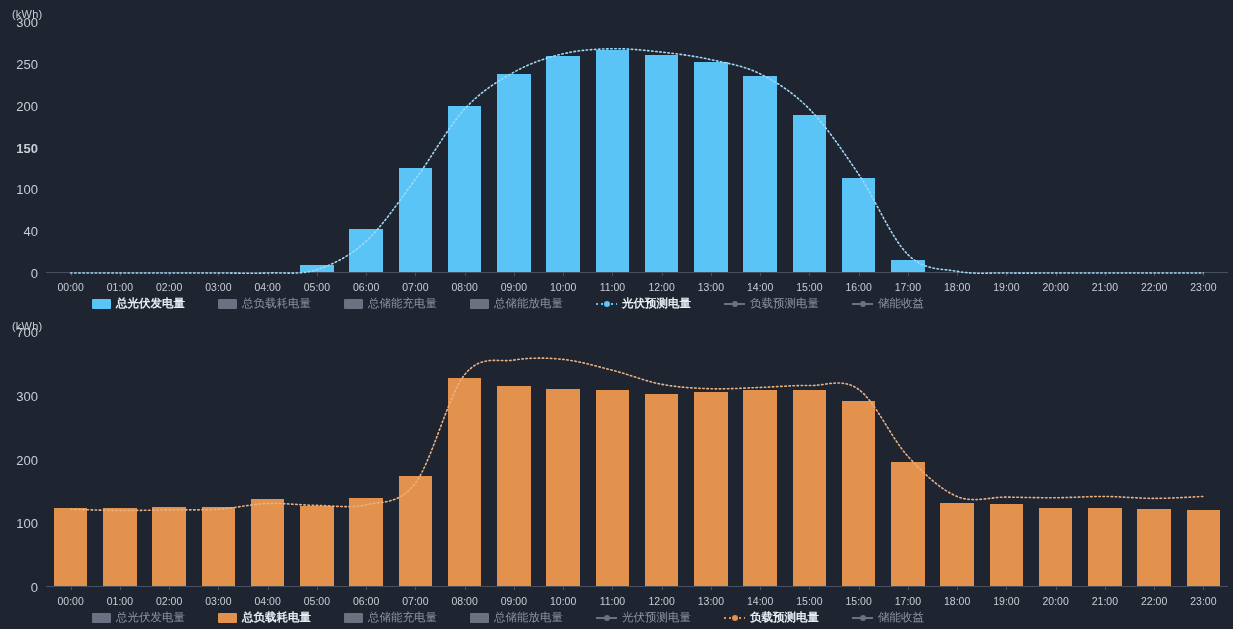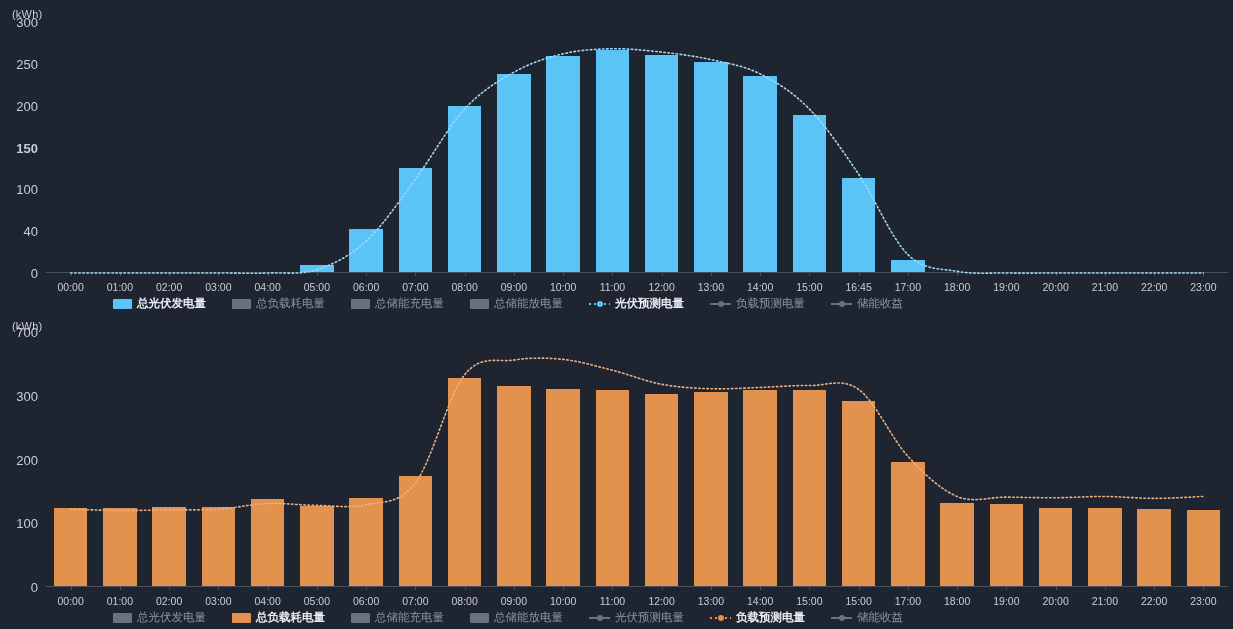--- a/index.html
+++ b/index.html
@@ -34,21 +34,21 @@
     position:absolute;bottom:-4px;left:50%;width:1px;height:4px;background:#4a515e;
   }
   .x-labels{position:absolute;left:0;right:0;display:flex;}
   .x-label{
     flex:1 1 0;text-align:center;font-size:10.5px;color:#c8cdd7;white-space:nowrap;
   }
   svg.pred{position:absolute;left:0;top:0;pointer-events:none;}
 
   .legend{
     position:absolute;left:0;right:0;display:flex;justify-content:center;
-    align-items:center;gap:26px;
+    align-items:center;gap:33px;
   }
   .legend-item{display:flex;align-items:center;gap:5px;white-space:nowrap;}
   .legend-label{font-size:11.5px;color:#8f95a0;}
   .legend-item.active .legend-label{color:#e9edf3;font-weight:bold;}
   .sw-bar{width:19px;height:10px;border-radius:1px;background:#6b7180;}
   .legend-item.active .sw-bar.blue{background:#5bc4f7;}
   .legend-item.active .sw-bar.orange{background:#e2924c;}
   .sw-line{position:relative;width:21px;height:10px;display:inline-block;}
   .sw-line .ln{
     position:absolute;top:4px;left:0;width:21px;height:2px;background:#6b7180;
@@ -196,21 +196,21 @@
         <div class="x-label">06:00</div>
         <div class="x-label">07:00</div>
         <div class="x-label">08:00</div>
         <div class="x-label">09:00</div>
         <div class="x-label">10:00</div>
         <div class="x-label">11:00</div>
         <div class="x-label">12:00</div>
         <div class="x-label">13:00</div>
         <div class="x-label">14:00</div>
         <div class="x-label">15:00</div>
-        <div class="x-label">16:45</div>
+        <div class="x-label">16:00</div>
         <div class="x-label">17:00</div>
         <div class="x-label">18:00</div>
         <div class="x-label">19:00</div>
         <div class="x-label">20:00</div>
         <div class="x-label">21:00</div>
         <div class="x-label">22:00</div>
         <div class="x-label">23:00</div>
       </div>
       <div class="legend" style="top: 296px;">
         <div class="legend-item active">

